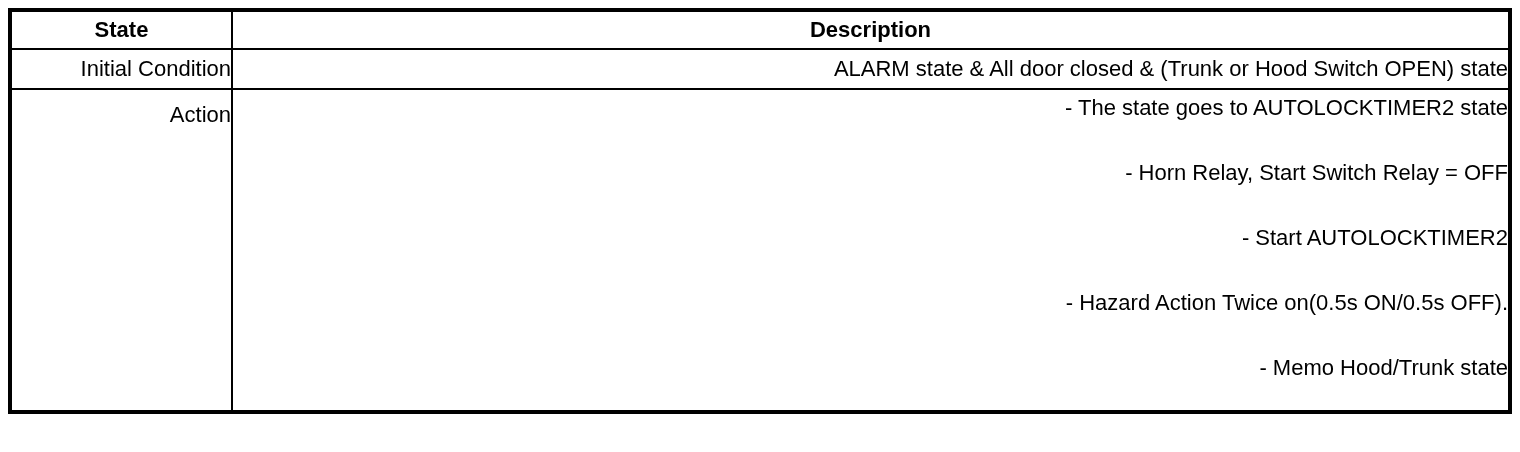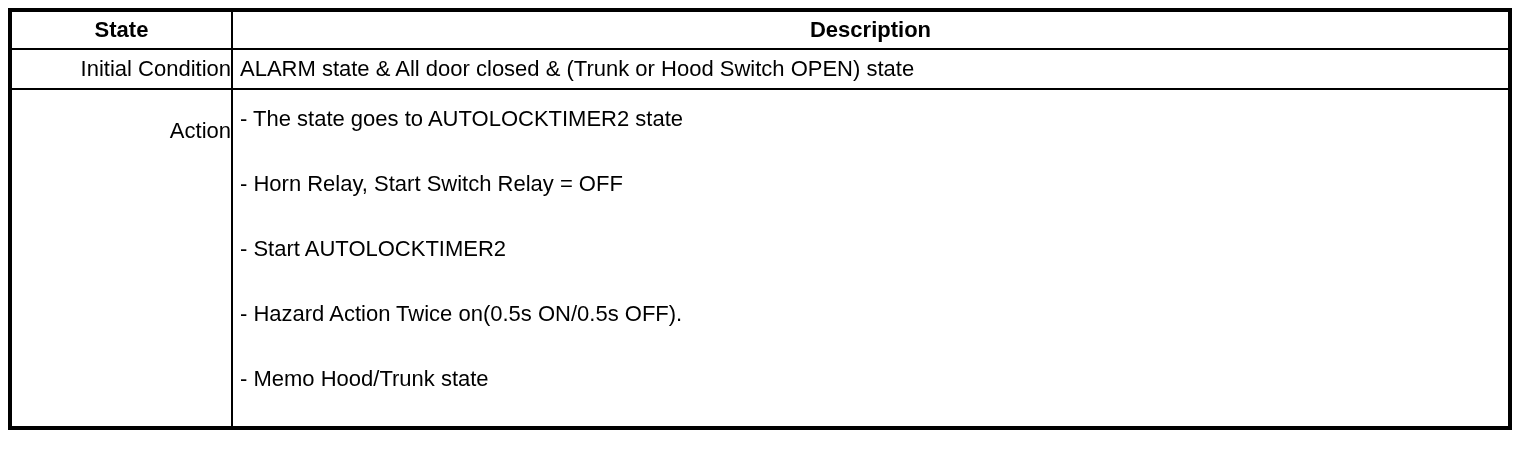--- a/index.html
+++ b/index.html
@@ -47,32 +47,32 @@
   th.hdr {
     font-weight: bold;
     text-align: center;
     height: 36px;
   }
   td.label-cell {
     text-align: right;
     height: 38px;
   }
   td.desc-cell {
-    text-align: left;
+    text-align: right;
     padding-left: 7px;
   }
   tr.row-action td {
     vertical-align: top;
     height: 308px;
   }
   tr.row-action td.label-cell {
-    padding-top: 28px;
+    padding-top: 12px;
   }
   tr.row-action td.desc-cell {
-    padding-top: 16px;
+    padding-top: 5px;
   }
   .action-line {
     margin: 0 0 39px 0;
     white-space: nowrap;
   }
   .action-line:last-child {
     margin-bottom: 16px;
   }
 </style>
 </head>

